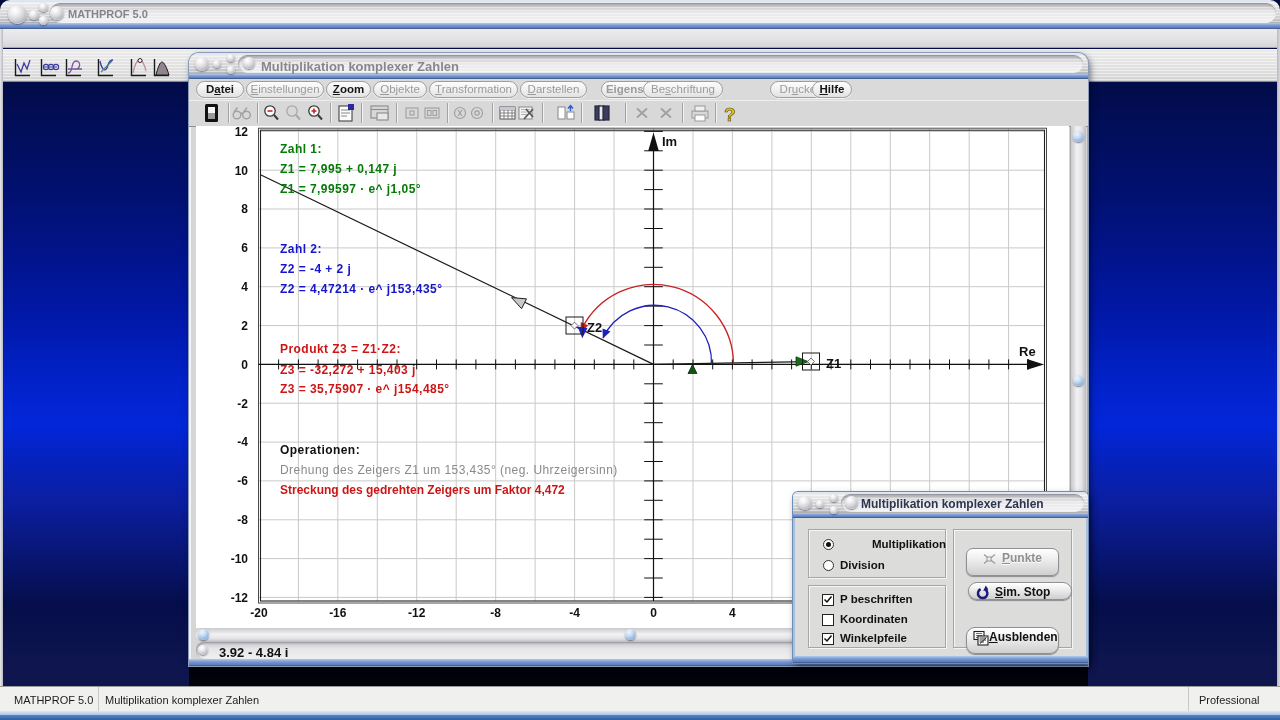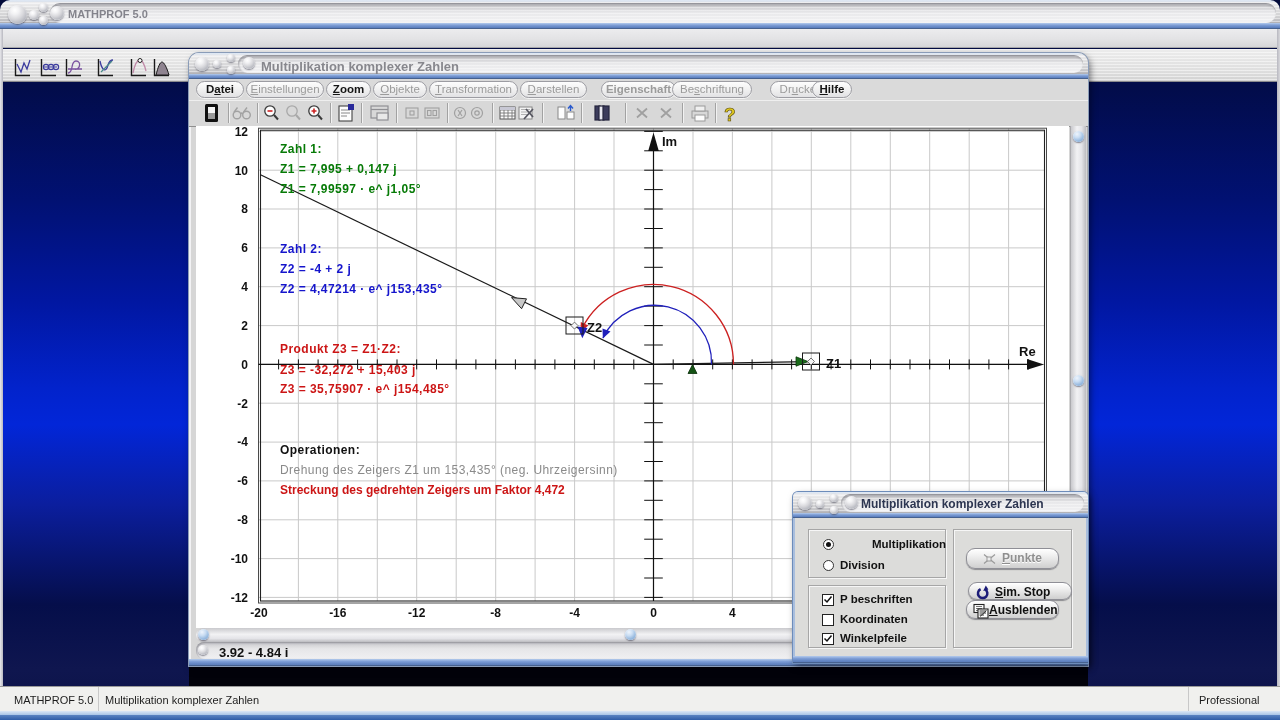--- a/index.html
+++ b/index.html
@@ -132,21 +132,21 @@
 
   <div class="abs" style="left:0; top:26px; width:899px; height:21px; background:#dadada;"></div>
   <div class="abs" id="menurow" style="left:0; top:26px; width:899px; height:21px;">
     <div class="menupill md" style="left:7px;  width:48px;">D<u>a</u>tei</div>
     <div class="menupill mg" style="left:57px; width:78px;"><u>E</u>instellungen</div>
     <div class="menupill md" style="left:137px; width:45px;"><u>Z</u>oom</div>
     <div class="menupill mg" style="left:184px; width:54px;"><u>O</u>bjekte</div>
     <div class="menupill mg" style="left:240px; width:89px;"><u>T</u>ransformation</div>
     <div class="menupill mg" style="left:331px; width:67px;"><u>D</u>arstellen</div>
     <div class="menupill mg" style="left:412px; width:75px;font-weight:bold;">Ei<u>g</u>enschaft</div>
-    <div class="menupill mg" style="left:483px; width:80px;">Be<u>s</u>chriftung</div>
+    <div class="menupill mg" style="left:454px; width:80px;">Be<u>s</u>chriftung</div>
     <div class="menupill mg" style="left:581px; width:62px;">Dr<u>u</u>cken</div>
     <div class="menupill md" style="left:623px; width:40px;"><u>H</u>ilfe</div>
   </div>
 
   <div class="abs" style="left:0; top:47px; width:899px; height:27px; background:#d8d8d8; border-top:1px solid #efefef; border-bottom:1px solid #8f8f8f;"></div>
   <div class="abs" id="ptoolbar" style="left:0; top:47px; width:899px; height:26px;">
   <svg width="899" height="26" viewBox="0 0 899 26">
 
     <g stroke="#a2a2a2" stroke-width="1">
       <path d="M39.5 3 V23 M68.5 3 V23 M141.5 3 V23 M172.5 3 V23 M207.5 3 V23 M258.5 3 V23 M303.5 3 V23 M353.5 3 V23 M392.5 3 V23 M436.5 3 V23 M493.5 3 V23 M526.5 3 V23"></path>
@@ -392,37 +392,37 @@
   <div class="ttext" style="left:47px; top:121px; font-size:11.5px; color:#111;">Koordinaten</div>
   <div class="cb" style="left:29px; top:141px;">
     <svg style="position:absolute;left:0;top:0;" width="10" height="10" viewBox="0 0 10 10">
         <path d="M1.5 4.5 L4 7 L8.5 1.5" stroke="#111" stroke-width="1.5" fill="none"></path>
       </svg>
   </div>
   <div class="ttext" style="left:47px; top:140px; font-size:11.5px; color:#111;">Winkelpfeile</div>
 
   <div class="abs groove" style="left:160px; top:37px; width:119px; height:119px;"></div>
 
-  <div class="btn" style="left:173px; top:56px; width:93px; height:21px; color:#8f8f8f; text-shadow:0 1px 0 #fff;">
+  <div class="btn" style="left:173px; top:56px; width:93px; height:28px; color:#8f8f8f; text-shadow:0 1px 0 #fff;border-radius:7px;">
     <svg style="position:absolute;left:16px;top:4px;" width="13" height="12" viewBox="0 0 13 12">
       <path d="M1 1.5 L12 10.5 M12 1.5 L1 10.5" stroke="#9a9a9a" stroke-width="1.2" fill="none"></path>
       <rect x="4" y="4" width="4" height="4" fill="#ececec" stroke="#9a9a9a" stroke-width="1"></rect>
     </svg>
     <span style="position:absolute; left:35px; top:2px;"><u>P</u>unkte</span>
   </div>
 
   <div class="btn" style="left:175px; top:90px; width:104px; height:18px;">
     <svg style="position:absolute;left:6px;top:2px;" width="15" height="15" viewBox="0 0 15 15">
       <path d="M5.6 4.2 A 4.7 4.7 0 1 0 10.1 4.4" stroke="#1c1c78" stroke-width="2.5" fill="none"></path>
       <path d="M8.2 5.9 L13.4 4.6 L10.8 0.4 Z" fill="#1c1c78"></path>
     </svg>
     <span style="position:absolute; left:26px; top:2px;"><u>S</u>im.&nbsp;Stop</span>
   </div>
 
-  <div class="btn" style="left:173px; top:108px; width:93px; height:19px;">
+  <div class="btn" style="left:173px; top:135px; width:93px; height:27px;">
     <svg style="position:absolute;left:6px;top:2px;" width="16" height="16" viewBox="0 0 16 16">
       <rect x="1" y="1.5" width="10" height="8" fill="#fdfdfd" stroke="#222" stroke-width="1.1"></rect>
       <path d="M3 3.5 H9 M3 5.5 H9 M3 7.5 H7" stroke="#555" stroke-width="0.8"></path>
       <rect x="5" y="6" width="10" height="9" fill="#fdfdfd" stroke="#222" stroke-width="1.1"></rect>
       <path d="M6.5 8 H13 M6.5 10 H13 M6.5 12 H11 M7 13.5 L13.5 7.5" stroke="#222" stroke-width="0.9"></path>
     </svg>
     <span style="position:absolute; left:22px; top:2px;"><u>A</u>usblenden</span>
   </div>
 
   <div class="abs bluestrip" style="left:0; top:164px; width:295px; height:7px;"></div>

